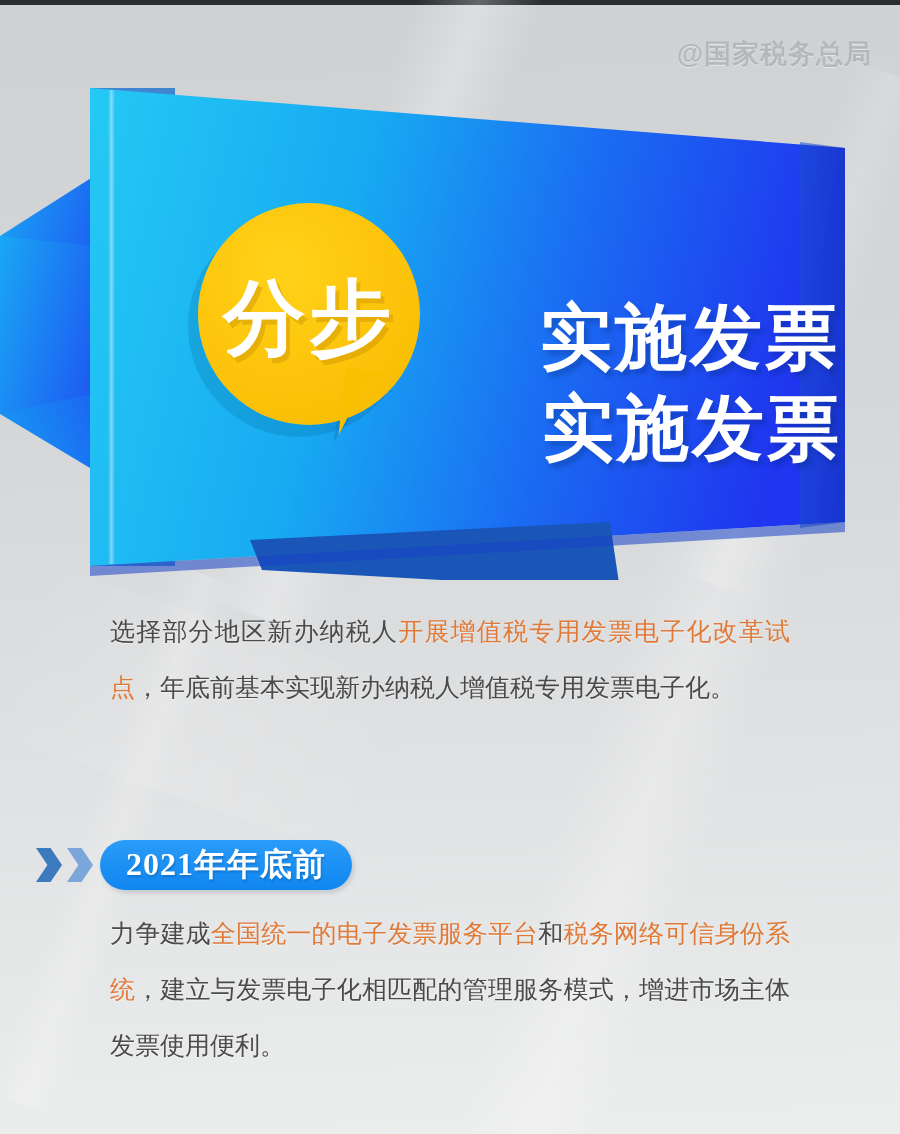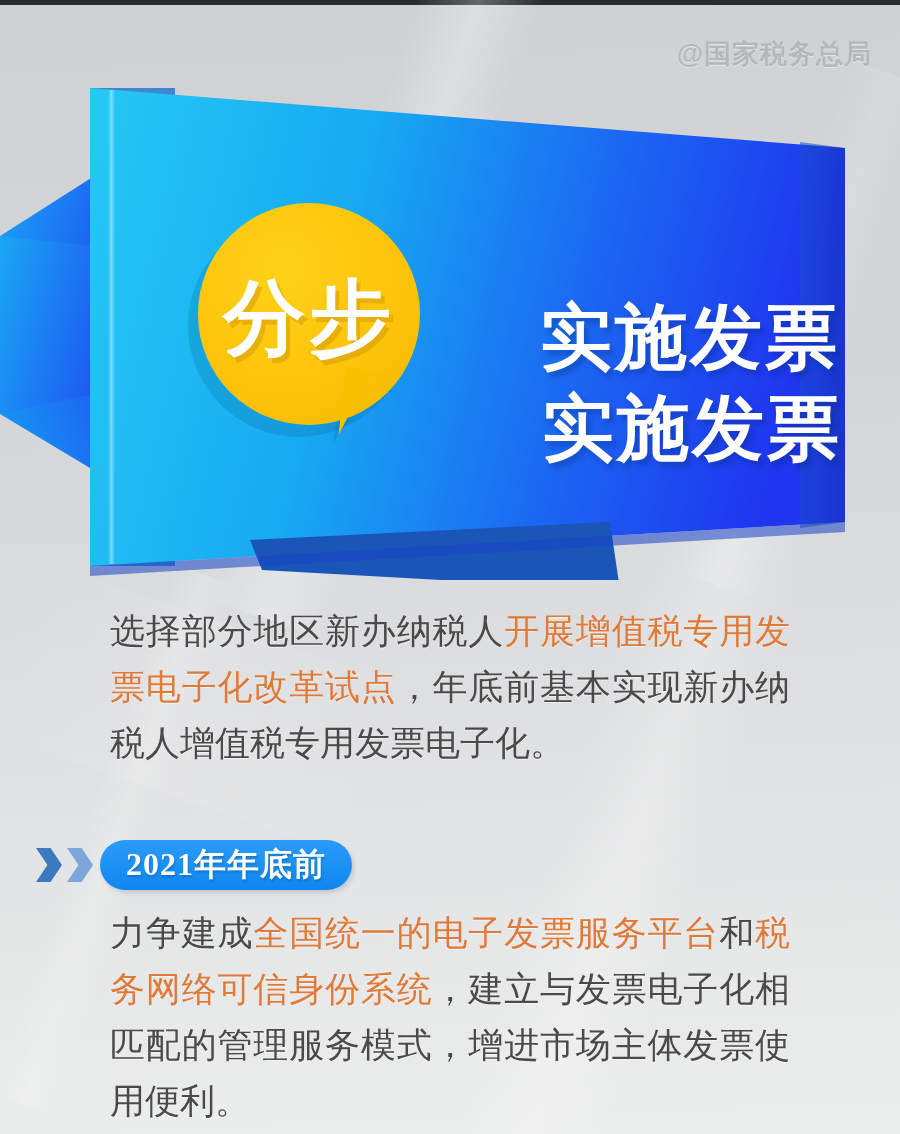--- a/index.html
+++ b/index.html
@@ -129,21 +129,21 @@
     font-family:"Liberation Serif", serif;
     font-size:32px; font-weight:bold;
     letter-spacing:1px;
     text-shadow:1px 2px 2px rgba(0,60,120,.30);
     box-shadow:2px 3px 4px rgba(90,110,130,.22);
   }
 
   .body-text {
     margin:12px 110px 0 110px;
     font-family:"Liberation Serif", serif;
-    font-size:35px;
+    font-size:25px;
     line-height:56px;
     color:#4a4a4a;
     text-align:justify;
     text-shadow:0 1px 0 rgba(255,255,255,.5);
     letter-spacing:0px;
   }
   .hl { color:#e07a39; }
 </style>
 </head>
 <body>

